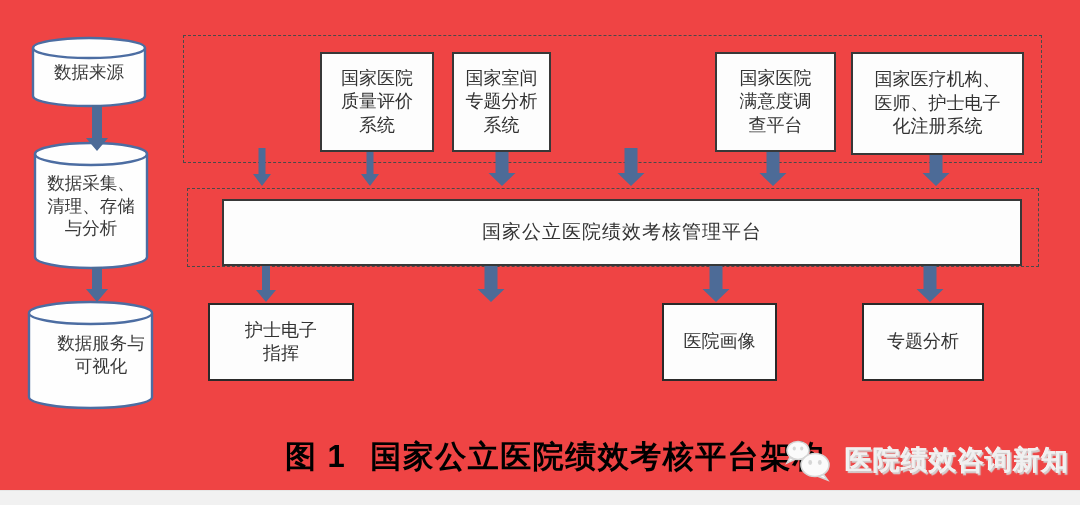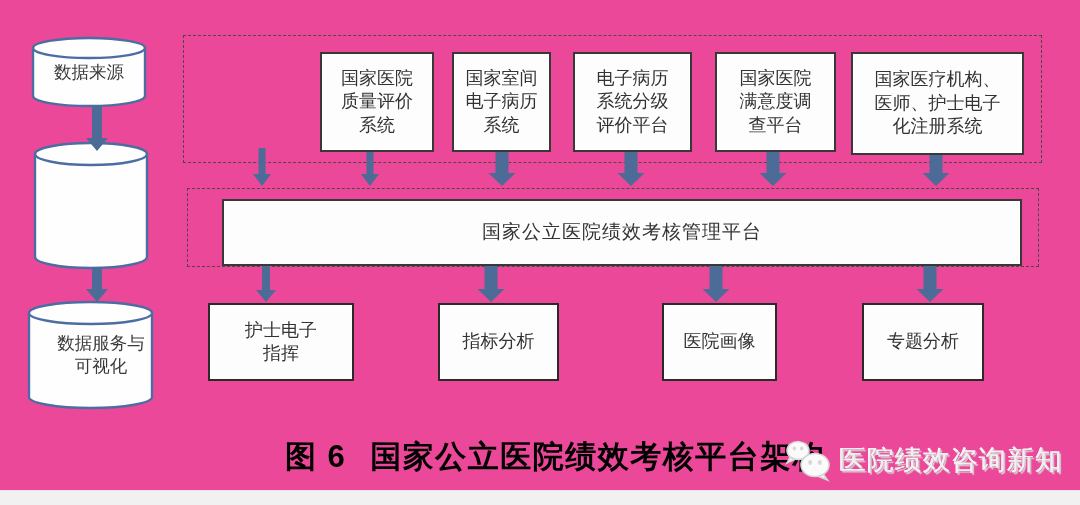--- a/index.html
+++ b/index.html
@@ -1,18 +1,18 @@
 <!DOCTYPE html>
 <html><head>
 <meta charset="utf-8">
 <style>
   html,body { margin:0; padding:0; background:#ffffff; }
   #stage {
     position:relative; width:1080px; height:505px;
-    background:#ec4899; overflow:hidden;
+    background:#ef4444; overflow:hidden;
     font-family:"Liberation Sans","DejaVu Sans",sans-serif;
     color:#333;
   }
   #shapes { position:absolute; left:0; top:0; pointer-events:none; }
   .cyl { fill:#fefefe; stroke-width:2.4; }
   .dashed { position:absolute; border:1.5px dashed #4a4a4a; background:transparent; }
   .lbl {
     position:absolute; display:flex; align-items:center; justify-content:center;
     text-align:center; white-space:pre-line; color:#3a3a3a;
   }
@@ -28,23 +28,23 @@
   .caption {
     position:absolute; left:285px; top:434px; height:46px;
     display:flex; align-items:center; gap:24px;
     font-size:31px; font-weight:bold; color:#000; letter-spacing:1.5px;
   }
   .watermark {
     position:absolute; left:784px; top:438px; height:44px;
     display:flex; align-items:center; gap:5px;
   }
   .wm-text {
-    font-size:27px; font-weight:normal; color:#f0f0f0;
+    font-size:27px; font-weight:bold; color:#f0f0f0;
     text-shadow:1.5px 1.5px 1px #d2d2d2, -0.5px -0.5px 0 #ffffff;
-    letter-spacing:1px; white-space:nowrap;
+    letter-spacing:1px; white-space:nowrap;margin-left:6px;
   }
   .wm-icon { display:block; }
   .footer-strip {
     position:absolute; left:0; top:490px; width:1080px; height:15px;
     background:#f1f1f1; border-top:1px solid #e6e6e6;
   }
 </style>
 </head>
 <body>
 
@@ -80,49 +80,48 @@
     <polygon points="766.5,148 779.5,148 779.5,173 786.5,173 773,186 759.5,173 766.5,173" fill="#4d6b97"></polygon>
     <polygon points="929.5,148 942.5,148 942.5,173 949.5,173 936,186 922.5,173 929.5,173" fill="#4d6b97"></polygon>
 
     <polygon points="262,265 270,265 270,290 276,290 266,302 256,290 262,290" fill="#4d6b97"></polygon>
     <polygon points="484.5,265 497.5,265 497.5,289 504.5,289 491,302 477.5,289 484.5,289" fill="#4d6b97"></polygon>
     <polygon points="709.5,265 722.5,265 722.5,289 729.5,289 716,302 702.5,289 709.5,289" fill="#4d6b97"></polygon>
     <polygon points="923.5,265 936.5,265 936.5,289 943.5,289 930,302 916.5,289 923.5,289" fill="#4d6b97"></polygon>
   </svg>
 
   <div class="lbl cyl-lbl" style="left:33px; top:40px; width:112px; height:64px">数据来源</div>
+  <div class="lbl cyl-lbl" style="left:35px; top:156px; width:112px; height:100px">数据采集、
+清理、存储
+与分析</div>
   <div class="lbl cyl-lbl" style="left:29px; top:315px; width:144px; height:80px">数据服务与
 可视化</div>
 
   <div class="tbox" style="left:320px; top:52px; width:110px; height:96px">国家医院
 质量评价
 系统</div>
   <div class="tbox" style="left:452px; top:52px; width:95px; height:96px">国家室间
-电子病历
+专题分析
 系统</div>
-  <div class="tbox" style="left:573px; top:52px; width:115px; height:96px">电子病历
-系统分级
-评价平台</div>
   <div class="tbox" style="left:715px; top:52px; width:117px; height:96px">国家医院
 满意度调
 查平台</div>
   <div class="tbox platform" style="left:222px; top:199px; width:796px; height:63px">国家公立医院绩效考核管理平台</div>
 
   <div class="tbox" style="left:851px; top:52px; width:169px; height:99px">国家医疗机构、
 医师、护士电子
 化注册系统</div>
 
   <div class="tbox bbox" style="left:208px; top:303px; width:142px; height:74px">护士电子
 指挥</div>
-  <div class="tbox bbox" style="left:438px; top:303px; width:117px; height:74px">指标分析</div>
   <div class="tbox bbox" style="left:862px; top:303px; width:118px; height:74px">专题分析</div>
   <div class="tbox bbox" style="left:662px; top:303px; width:111px; height:74px">医院画像</div>
 
   <div class="caption">
-    <span>图 6</span>
+    <span>图 1</span>
     <span>国家公立医院绩效考核平台架构</span>
   </div>
 
   <div class="watermark">
     <svg class="wm-icon" width="50" height="44" viewBox="0 0 50 44">
       <g fill="#fbfbfb" stroke="#d6d6d6" stroke-width="1.6">
         <ellipse cx="14" cy="12.5" rx="11" ry="9"></ellipse>
         <path d="M6,19.5 L3,25 L10.5,21.5 Z"></path>
         <ellipse cx="31" cy="27" rx="14" ry="11.5"></ellipse>
         <path d="M39.5,36.5 L43.5,42 L34.5,38.5 Z"></path>

